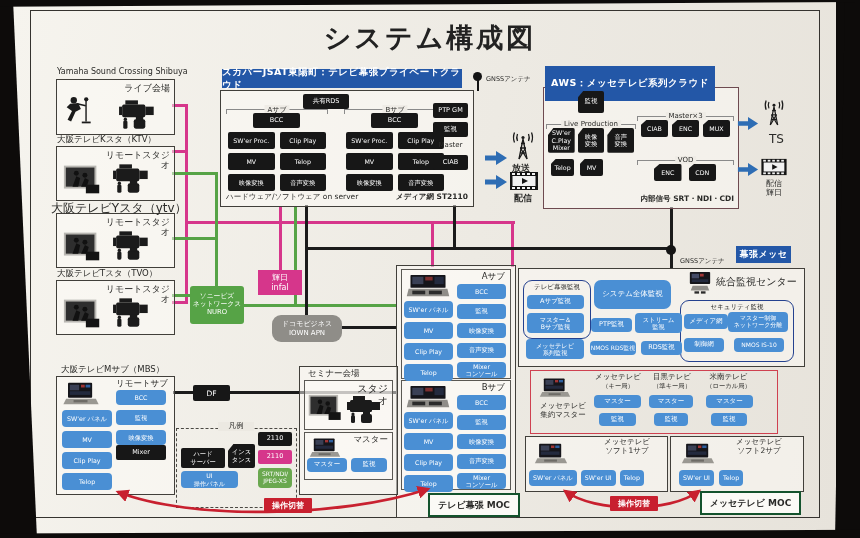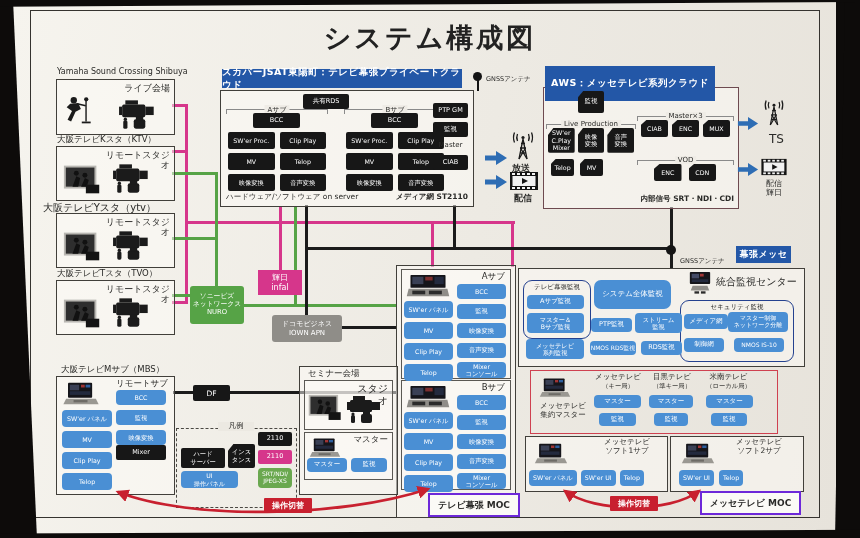--- a/index.html
+++ b/index.html
@@ -30,21 +30,21 @@
   .grp{position:absolute;border-top:1px solid #8a8a8a;z-index:2}
   .grp:before,.grp:after{content:"";position:absolute;top:-1px;width:1px;height:5px;background:#8a8a8a}
   .grp:before{left:0}.grp:after{right:0}
   .grp>span{position:absolute;top:-5px;left:50%;transform:translateX(-50%);background:#efece6;
             padding:0 3px;font-size:7px;white-space:nowrap}
   .ngrp{position:absolute;border:1.4px solid #24418f;border-radius:9px;z-index:2}
   .ngrp>span{position:absolute;top:2px;left:0;right:0;text-align:center;font-size:6.5px;color:#222}
   .icon{position:absolute;z-index:3}
   .icon svg{width:100%;height:100%;display:block}
   .dot{position:absolute;background:#141414;border-radius:50%;z-index:3}
-  .mocbox{position:absolute;background:#fbfaf6;border:2px solid #6d28d9;display:flex;align-items:center;
+  .mocbox{position:absolute;background:#fbfaf6;border:2px solid #14532d;display:flex;align-items:center;
           justify-content:center;font-weight:bold;font-size:9px;z-index:3}
   .redlbl{position:absolute;background:#c8202f;color:#fff;font-weight:bold;font-size:8px;display:flex;
           align-items:center;justify-content:center;z-index:6;border-radius:1px}
   .edge{position:absolute;background:#0d0b0a;z-index:8}
 </style>
 </head>
 <body>
 
 <div class="poster"></div>
 <div class="frame"></div>
@@ -126,21 +126,21 @@
         <rect x="1" y="8" width="3" height="8"></rect>
         <rect x="7" y="2" width="12" height="4"></rect>
         <rect x="5" y="21" width="4" height="8" rx="1.5"></rect>
         <circle cx="7" cy="20" r="1.6"></circle>
         <rect x="15" y="20" width="11" height="9" rx="2"></rect>
         <rect x="17" y="17" width="7" height="4"></rect>
       </g>
     </svg>
   </span>
 
-<div class="t" style="left:43px;top:202px;font-size:10px">大阪テレビYスタ（ytv）</div>
+<div class="t" style="left:51px;top:202px;font-size:12px">大阪テレビYスタ（ytv）</div>
 <div class="box" style="left:56px;top:213px;width:117px;height:53px"></div>
 <div class="t" style="left:98px;top:217px;width:72px;text-align:right;font-size:9px">リモートスタジオ</div>
 <span class="icon" style="left:62px;top:230px;width:42px;height:32px">
     <svg viewBox="0 0 44 32">
       <rect x="2" y="2" width="34" height="24" fill="#b9b7b2"></rect>
       <rect x="4" y="4" width="30" height="20" fill="#2e2e2e"></rect>
       <circle cx="15" cy="10" r="2.6" fill="#111"></circle>
       <path d="M11 24 L15 13 L19 15 L17 24 Z" fill="#111"></path>
       <circle cx="24" cy="12" r="2.6" fill="#111"></circle>
       <path d="M20 24 L24 15 L28 17 L26 24 Z" fill="#111"></path>
@@ -189,21 +189,21 @@
         <rect x="17" y="17" width="7" height="4"></rect>
       </g>
     </svg>
   </span>
 
 <div class="t pre" style="left:190px;top:286px;width:54px;height:38px;background:#56a346;color:#fff;font-size:6.8px;text-align:center;display:flex;align-items:center;justify-content:center;border-radius:3px;z-index:4">ソニービズ
 ネットワークス
 NURO</div>
 <div class="t pre" style="left:258px;top:270px;width:44px;height:25px;background:#d6368b;color:#fff;font-size:8px;text-align:center;display:flex;align-items:center;justify-content:center;z-index:4">輝日
 infal</div>
-<div class="t pre" style="left:272px;top:315px;width:70px;height:27px;background:#8f8d88;color:#fff;font-size:7px;text-align:center;display:flex;align-items:center;justify-content:center;border-radius:3px;z-index:4">ドコモビジネス
+<div class="t pre" style="left:272px;top:315px;width:70px;height:27px;background:#8f8d88;color:#fff;font-size:7px;text-align:center;display:flex;align-items:center;justify-content:center;border-radius:9px;z-index:4">ドコモビジネス
 IOWN APN</div>
 <div class="bb" style="left:193px;top:385px;width:37px;height:16px;font-size:7.5px">DF</div>
 
 <div class="hdr" style="left:222px;top:69px;width:240px;height:19px;font-size:9.5px">スカパーJSAT東陽町：テレビ幕張プライベートクラウド</div>
 <div class="box" style="left:220px;top:90px;width:252px;height:115px"></div>
 <div class="bb" style="left:303px;top:94px;width:46px;height:15px">共有RDS</div>
 
 <div class="grp" style="left:226px;top:109px;width:102px;height:86px">
   <span>Aサブ</span>
 </div>

